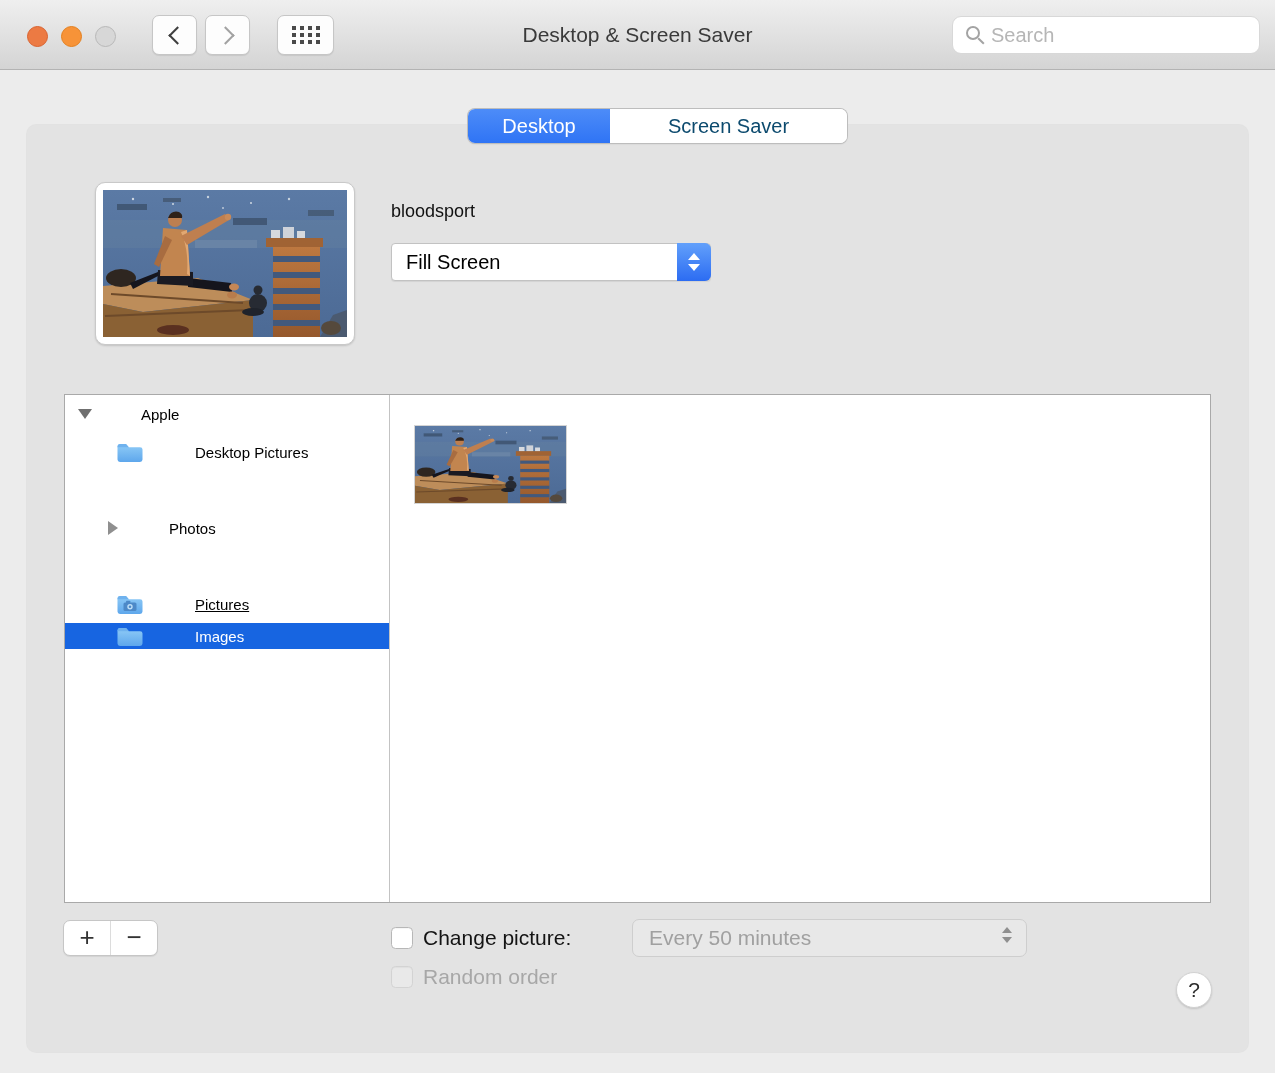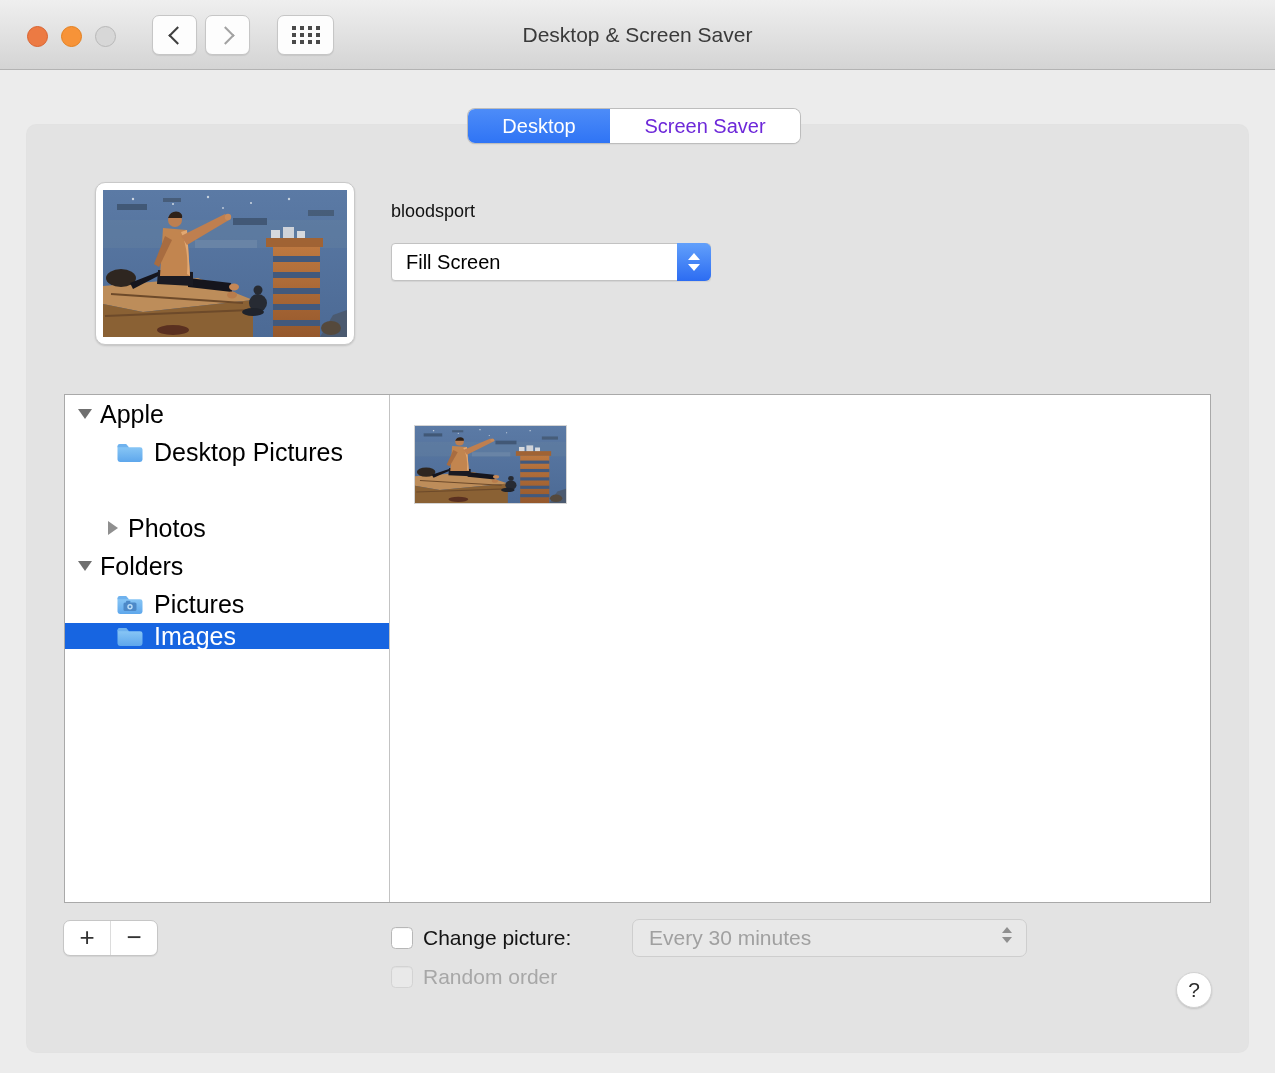--- a/index.html
+++ b/index.html
@@ -68,21 +68,21 @@
 
   
   .tabs {
     position:absolute; left:441px; top:-16px; height:34px;
     display:flex; border-radius:7px; overflow:hidden;
     box-shadow:0 0 0 1px #bdbdbd, 0 1px 2px rgba(0,0,0,.12);
     background:#fff; z-index:6;
   }
   .tab { height:34px; line-height:34px; text-align:center; font-size:20px; }
   .tab-selected { width:142px; background:linear-gradient(#4d8cf8,#2f74f5); color:#fff; }
-  .tab-normal { width:190px; background:#fff; color:#6d28d9; }
+  .tab-normal { width:237px; background:#fff; color:#0c4a6e; }
 
   
   .preview-frame {
     position:absolute; left:68px; top:57px; width:260px; height:163px;
     background:#fff; border:1px solid #c9c9c9; border-radius:10px;
     box-shadow:0 1px 2px rgba(0,0,0,.15);
   }
   .preview-img {
     position:absolute; left:7px; top:7px; width:244px; height:147px;
     overflow:hidden; background:#56749e;
@@ -106,21 +106,21 @@
   .mode-cap i { display:block; width:0; height:0; border-left:6px solid transparent; border-right:6px solid transparent; }
   .mode-cap .up   { border-bottom:7px solid #fff; margin-bottom:4px; }
   .mode-cap .down { border-top:7px solid #fff; }
 
   
   .listbox {
     position:absolute; left:37px; top:269px; width:1147px; height:509px;
     background:#fff; border:1px solid #a9a9a9;
   }
   .left-pane { position:absolute; left:0; top:0; bottom:0; width:325px; border-right:1px solid #c3c3c3; }
-  .lrow { position:absolute; left:0; right:0; height:38px; display:flex; align-items:center; font-size:25px; color:#000; }
+  .lrow { position:absolute; left:0; right:0; height:38px; display:flex; align-items:center; font-size:15px; color:#000;gap:41px; }
   .lrow-selected { height:26px; background:#1765e1; color:#fff; }
   .tri-open { width:0; height:0; border-left:7px solid transparent; border-right:7px solid transparent;
     border-top:10px solid #6f6f6f; margin-left:13px; margin-right:8px; }
   .tri-closed { width:0; height:0; border-top:7px solid transparent; border-bottom:7px solid transparent;
     border-left:10px solid #8f8f8f; margin-left:15px; margin-right:10px; }
   .child-icon { width:28px; height:22px; margin-left:51px; margin-right:10px; flex:none; }
   .sphere {
     width:24px; height:24px; border-radius:50%; margin-left:53px; margin-right:12px; flex:none;
     background:radial-gradient(circle at 38% 30%, #ffffff, #dfeaf3 28%, #a9c1d5 50%, #e0a069 70%, #ad6636 88%, #8a5230);
     box-shadow:inset 0 -2px 3px rgba(110,60,20,.35), 0 1px 1px rgba(0,0,0,.25);
@@ -266,20 +266,24 @@
         <i></i>
         <i></i>
         <i></i>
         <i></i>
         <i></i>
         <i></i>
         <i></i>
     </span>
   </div>
 
+  <div class="searchbox">
+    <span class="mag"></span>
+    <input type="text" placeholder="Search" style="">
+  </div>
 </div>
 
 <div class="panel">
 
   <div class="tabs">
     <div class="tab tab-selected">Desktop</div>
     <div class="tab tab-normal">Screen Saver</div>
   </div>
 
   <div class="preview-frame">
@@ -313,26 +317,22 @@
           </svg>
         <span>Desktop Pictures</span>
       </div>
 
 
       <div class="lrow" style="top:114px;margin-left:28px;">
         <span class="tri-closed"></span>
         <span>Photos</span>
       </div>
 
-      <div class="lrow" style="top:152px;">
-        <span class="tri-open"></span>
-        <span>Folders</span>
-      </div>
-
-      <div class="lrow" style="top:190px;">
+
+      <div class="lrow" style="top:190px;text-decoration:underline;">
         <svg class="child-icon">
             <use href="#folder-camera"></use>
           </svg>
         <span>Pictures</span>
       </div>
 
       <div class="lrow lrow-selected" style="top:228px;">
         <svg class="child-icon">
             <use href="#folder"></use>
           </svg>
@@ -349,21 +349,21 @@
 
   <div class="seg">
     <div class="seg-btn">+</div>
     <div class="seg-btn">−</div>
   </div>
 
   <div class="cb cb-change"></div>
   <div class="lbl-change">Change picture:</div>
 
   <div class="dd-disabled">
-    <span>Every 30 minutes</span>
+    <span>Every 50 minutes</span>
     <span class="dd-chev">
         <i class="up"></i>
         <i class="down"></i>
       </span>
   </div>
 
   <div class="cb cb-random"></div>
   <div class="lbl-random">Random order</div>
 
   <div class="help-btn">?</div>

